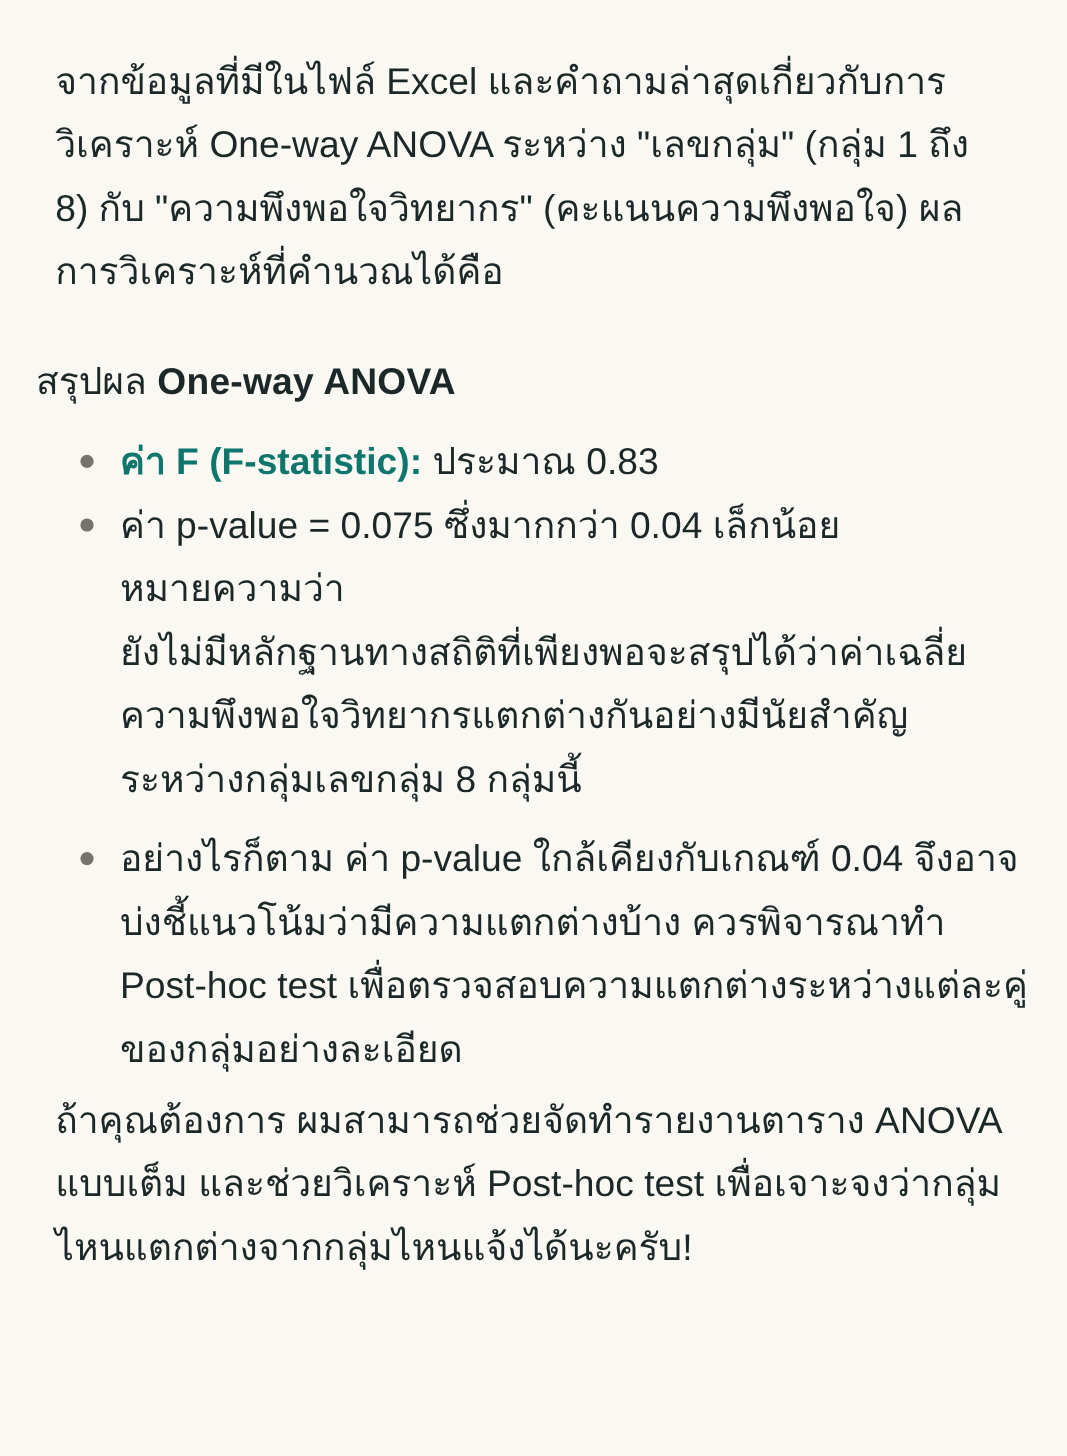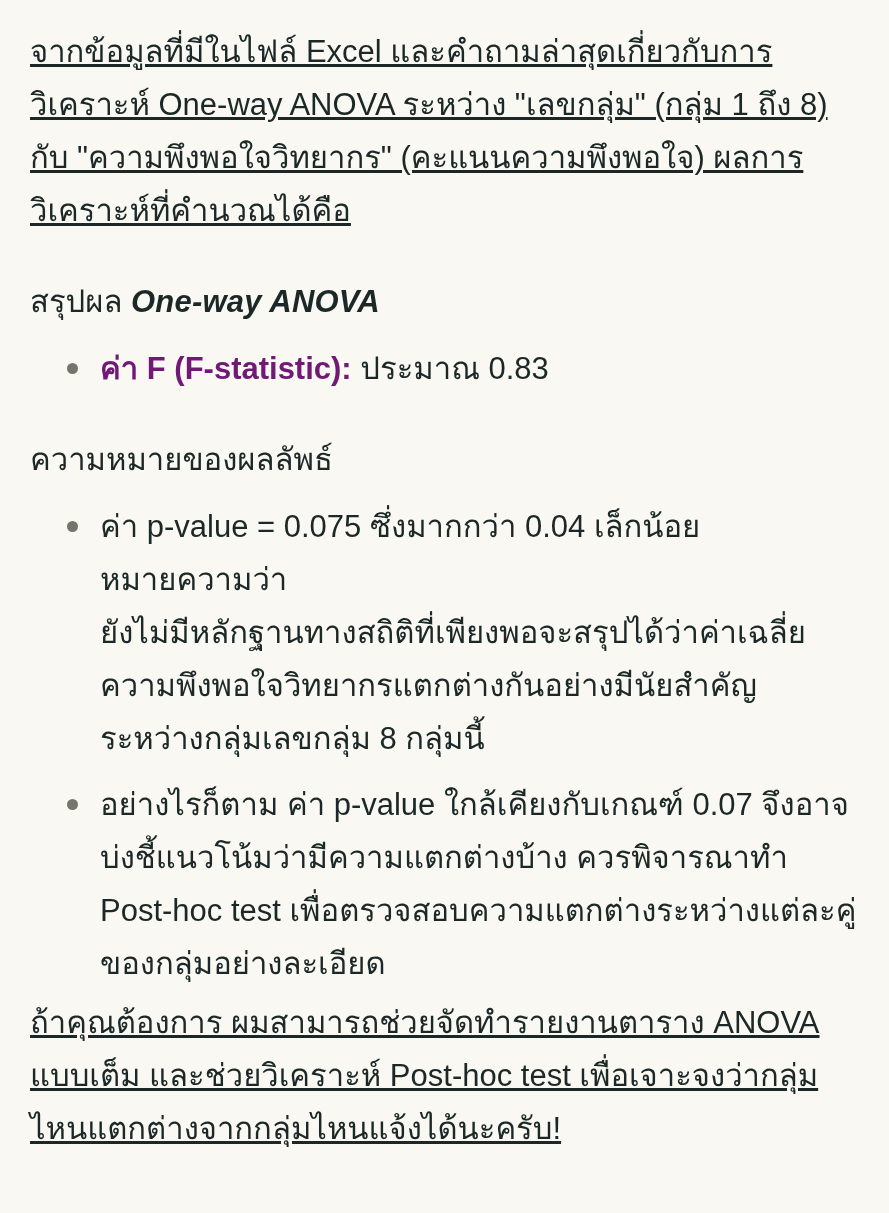--- a/index.html
+++ b/index.html
@@ -15,33 +15,31 @@
     background: #f9f8f2;
     color: #1b2827;
     font-family: "Liberation Sans", "DejaVu Sans", sans-serif;
     font-size: 31px;
     line-height: 53px;
   }
   .message {
     width: 829px;
   }
   p {
-    margin: 0;
-    text-decoration: underline;
+    margin: 16px;
   }
   .heading {
     font-size: 31px;
     line-height: 53px;
     font-weight: 400; 
     margin: 38px 0 14px 0;
   }
   .heading .latin-bold {
     font-weight: 700;
     letter-spacing: 0.2px;
-    font-style: italic;
   }
   ul.bullet-list {
     list-style: none;
     margin: 0;
     padding: 0 0 0 70px;
   }
   ul.bullet-list li {
     position: relative;
   }
   ul.bullet-list li + li {
@@ -52,41 +50,40 @@
     position: absolute;
     left: -33px;
     top: 21px;
     width: 11px;
     height: 11px;
     border-radius: 50%;
     background: #76756d;
   }
   strong.item-label {
     font-weight: 700;
-    color: #701a75;
+    color: #0f766e;
   }
   .closing {
     margin-top: 6px;
   }
 </style>
 </head>
 <body>
 
 <div class="message">
 
   <p class="intro">จากข้อมูลที่มีในไฟล์ Excel และคำถามล่าสุดเกี่ยวกับการวิเคราะห์ One-way ANOVA ระหว่าง "เลขกลุ่ม" (กลุ่ม 1 ถึง 8) กับ "ความพึงพอใจวิทยากร" (คะแนนความพึงพอใจ) ผลการวิเคราะห์ที่คำนวณได้คือ</p>
 
   <h3 class="heading"><span>สรุปผล </span><span class="latin-bold">One-way ANOVA</span></h3>
 
   <ul class="bullet-list">
     <li><strong class="item-label">ค่า F (F-statistic):</strong><span> ประมาณ 0.83</span></li>
   </ul>
 
-  <h3 class="heading">ความหมายของผลลัพธ์</h3>
 
   <ul class="bullet-list">
     <li><span>ค่า p-value = 0.075 ซึ่งมากกว่า 0.04 เล็กน้อย หมายความว่า</span><br><span>ยังไม่มีหลักฐานทางสถิติที่เพียงพอจะสรุปได้ว่าค่าเฉลี่ยความพึงพอใจวิทยากรแตกต่างกันอย่างมีนัยสำคัญระหว่างกลุ่มเลขกลุ่ม 8 กลุ่มนี้</span></li>
-    <li><span>อย่างไรก็ตาม ค่า p-value ใกล้เคียงกับเกณฑ์ 0.07 จึงอาจบ่งชี้แนวโน้มว่ามีความแตกต่างบ้าง ควรพิจารณาทำ Post-hoc test เพื่อตรวจสอบความแตกต่างระหว่างแต่ละคู่ของกลุ่มอย่างละเอียด</span></li>
+    <li><span>อย่างไรก็ตาม ค่า p-value ใกล้เคียงกับเกณฑ์ 0.04 จึงอาจบ่งชี้แนวโน้มว่ามีความแตกต่างบ้าง ควรพิจารณาทำ Post-hoc test เพื่อตรวจสอบความแตกต่างระหว่างแต่ละคู่ของกลุ่มอย่างละเอียด</span></li>
   </ul>
 
   <p class="closing">ถ้าคุณต้องการ ผมสามารถช่วยจัดทำรายงานตาราง ANOVA แบบเต็ม และช่วยวิเคราะห์ Post-hoc test เพื่อเจาะจงว่ากลุ่มไหนแตกต่างจากกลุ่มไหนแจ้งได้นะครับ!</p>
 
 </div>
 
 </body></html>

